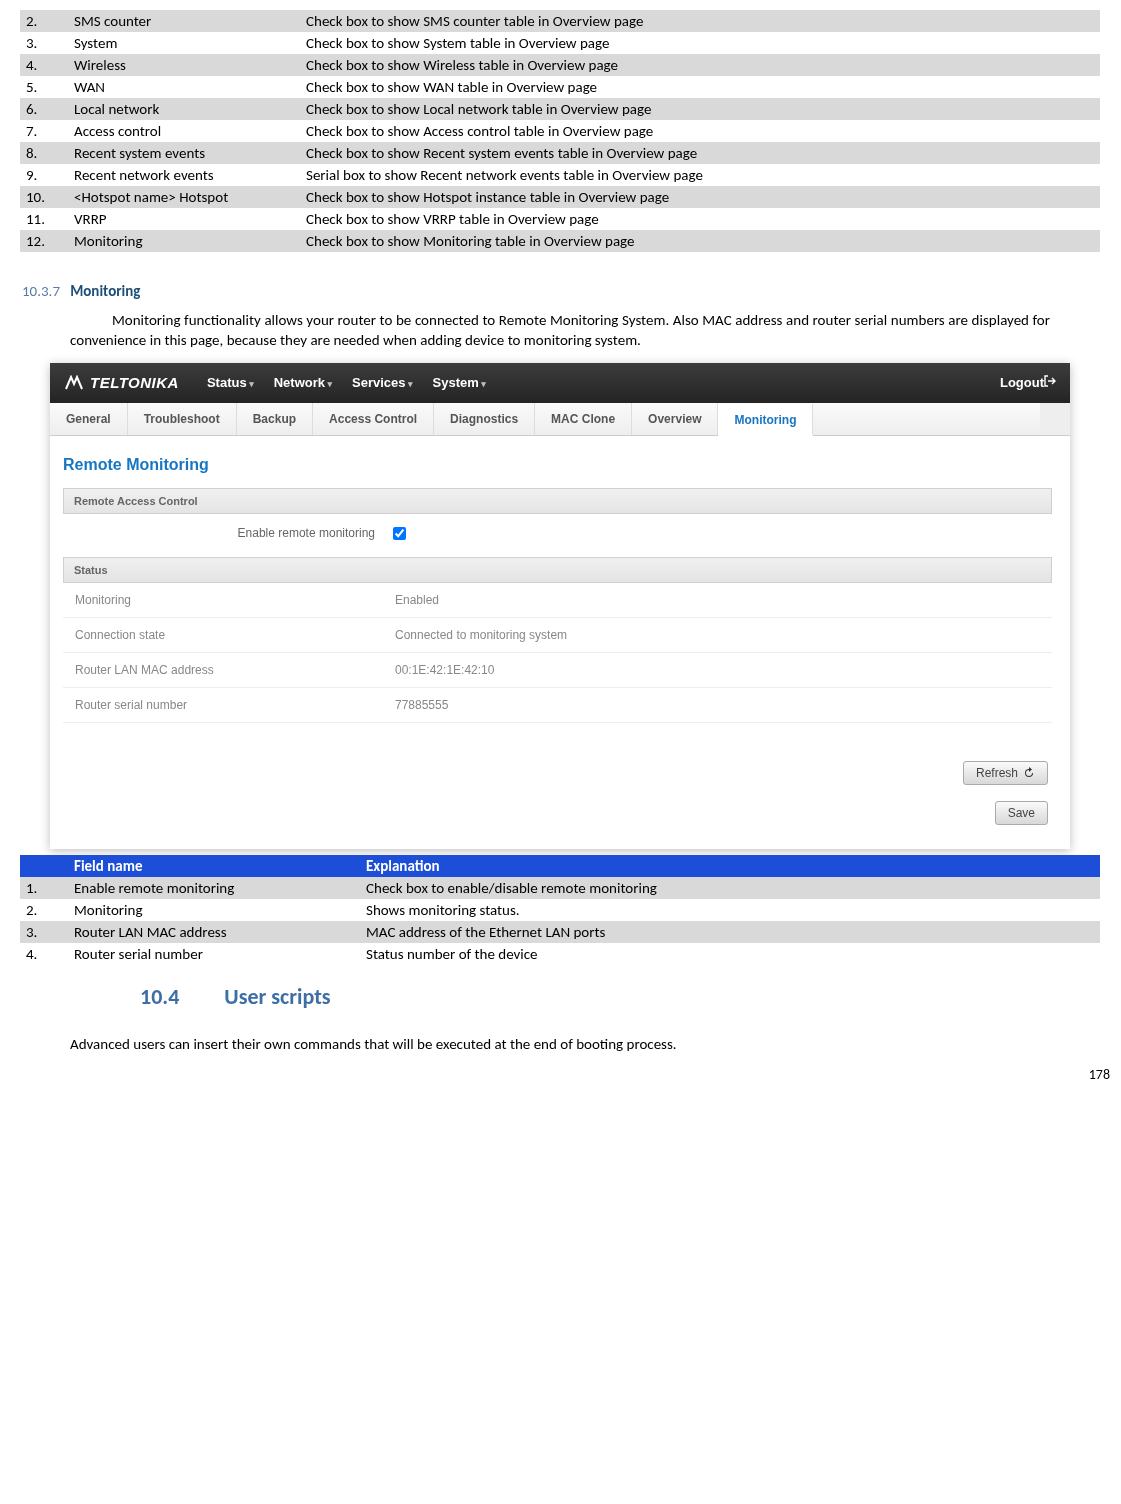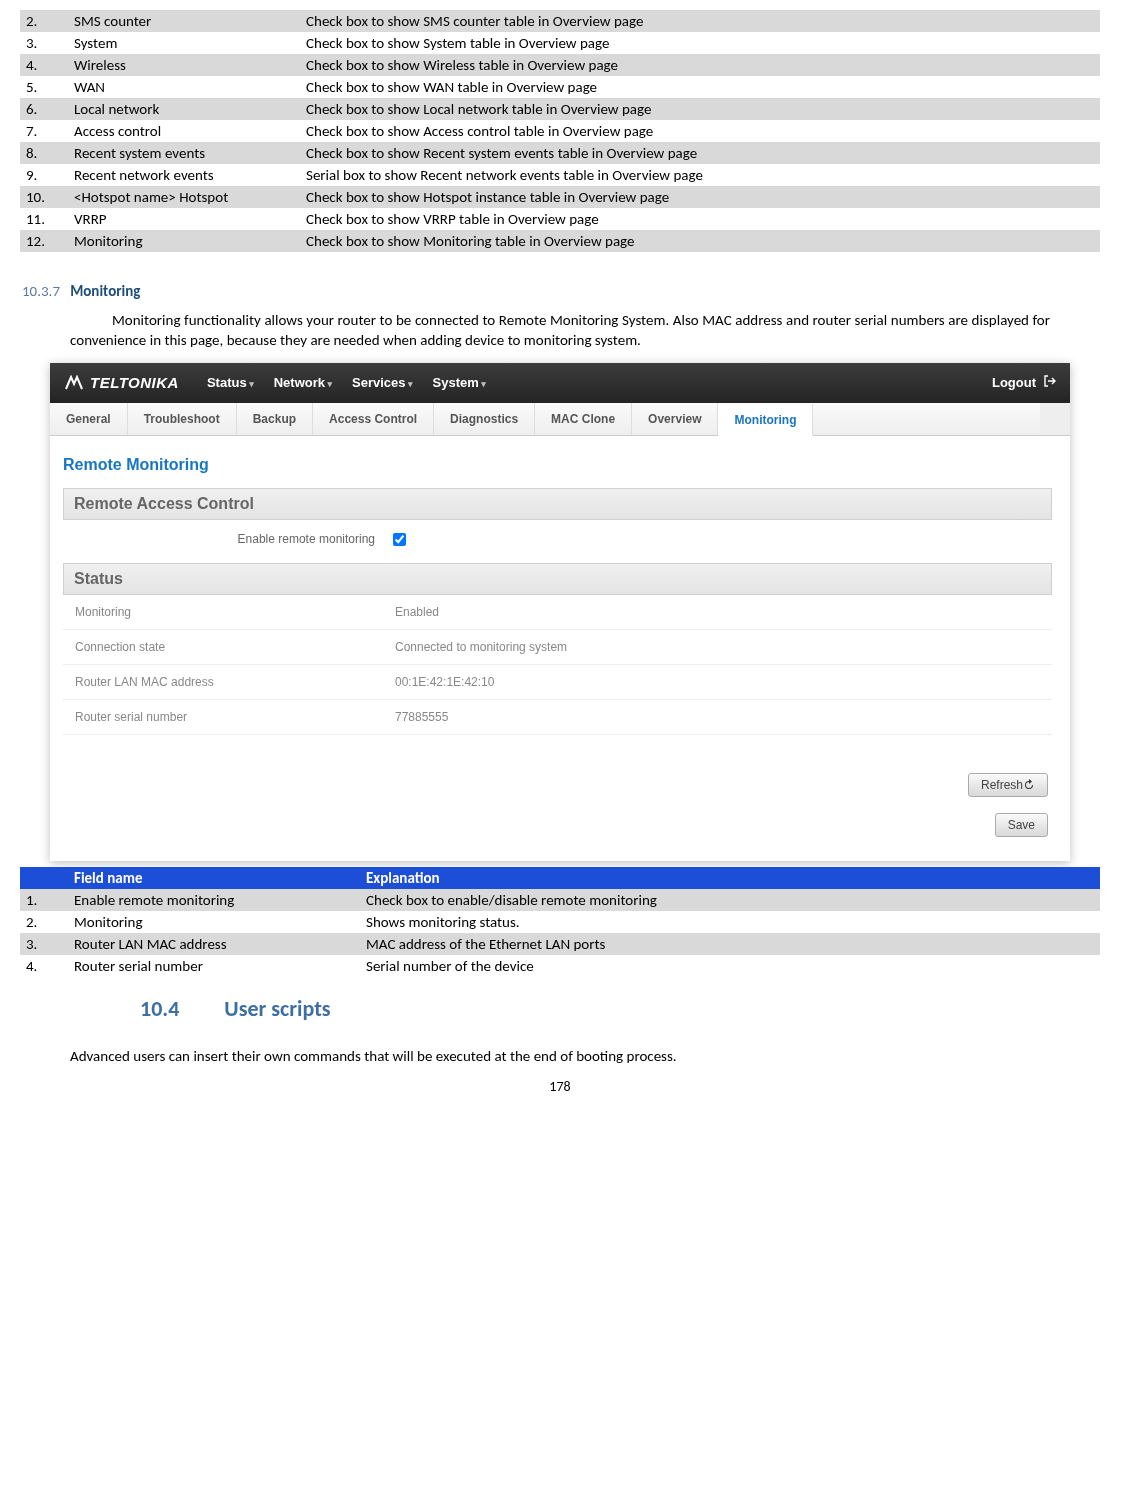--- a/index.html
+++ b/index.html
@@ -66,21 +66,21 @@
   margin-right: 28px;
 }
 .logo-icon {
   display: inline-block;
   margin-right: 6px;
 }
 .logo-icon svg { display: block; }
 .topnav-item { margin-right: 20px; cursor: pointer; }
 .topnav-item::after { content: " \25BE"; font-size: 9px; opacity: 0.7; }
 .topnav-spacer { flex: 1; }
-.logout { cursor: pointer; display: flex; align-items: center; gap: 8px;}
+.logout { cursor: pointer; display: flex; align-items: center; gap: 0;}
 .logout-icon { font-size: 13px; }
 
 .subnav {
   background: linear-gradient(#fafafa, #eee);
   border-bottom: 1px solid #ccc;
   height: 32px;
   display: flex;
   font-size: 12px;
   font-weight: bold;
   color: #555;
@@ -103,21 +103,21 @@
 .panel-title {
   color: #1776c3;
   font-weight: bold;
   font-size: 16px;
   margin: 8px 0 14px 0;
 }
 .section-hdr {
   background: linear-gradient(#f0f0f0, #e4e4e4);
   border: 1px solid #d0d0d0;
   padding: 6px 10px;
-  font-size: 16px;
+  font-size: 11px;
   font-weight: bold;
   color: #666;
   margin-top: 4px;
 }
 .form-row {
   display: flex;
   align-items: center;
   padding: 10px 12px;
   font-size: 12px;
   color: #666;
@@ -134,32 +134,33 @@
   padding: 10px 12px;
   border-bottom: 1px solid #eee;
   font-size: 12px;
   color: #888;
 }
 .status-label { width: 320px; }
 .btn-row { text-align: right; padding: 8px 4px; }
 .ui-btn {
   display: inline-flex;
   align-items: center;
+  gap: 5px;
   background: linear-gradient(#fafafa, #d8d8d8);
   border: 1px solid #aaa;
   border-radius: 3px;
   padding: 4px 12px;
   font-size: 12px;
   color: #444;
   cursor: pointer;
   margin-left: 18px;
 }
 .refresh-icon svg { display: block; }
 
-.page-num { text-align: center; font-size: 14px; }
+.page-num { text-align: right; font-size: 14px; }
 </style>
 </head>
 <body>
 
 <table class="doc-table">
   <tbody id="t1body">
       <tr class="row-odd">
         <td class="num">2.</td>
     <td class="name">SMS counter</td>
     <td>Check box to show SMS counter table in Overview page</td>
@@ -324,21 +325,21 @@
     <td>Shows monitoring status.</td>
       </tr>
       <tr class="row-odd">
         <td class="num">3.</td>
     <td class="name2">Router LAN MAC address</td>
     <td>MAC address of the Ethernet LAN ports</td>
       </tr>
       <tr class="row-even">
         <td class="num">4.</td>
     <td class="name2">Router serial number</td>
-    <td>Serial number of the device</td>
+    <td>Status number of the device</td>
       </tr>
     </tbody>
 </table>
 
 <h3 class="section-big">
   <span class="num">10.4</span>
   <span>User scripts</span>
 </h3>
 
 <p class="body2">Advanced users can insert their own commands that will be executed at the end of booting process.</p>

